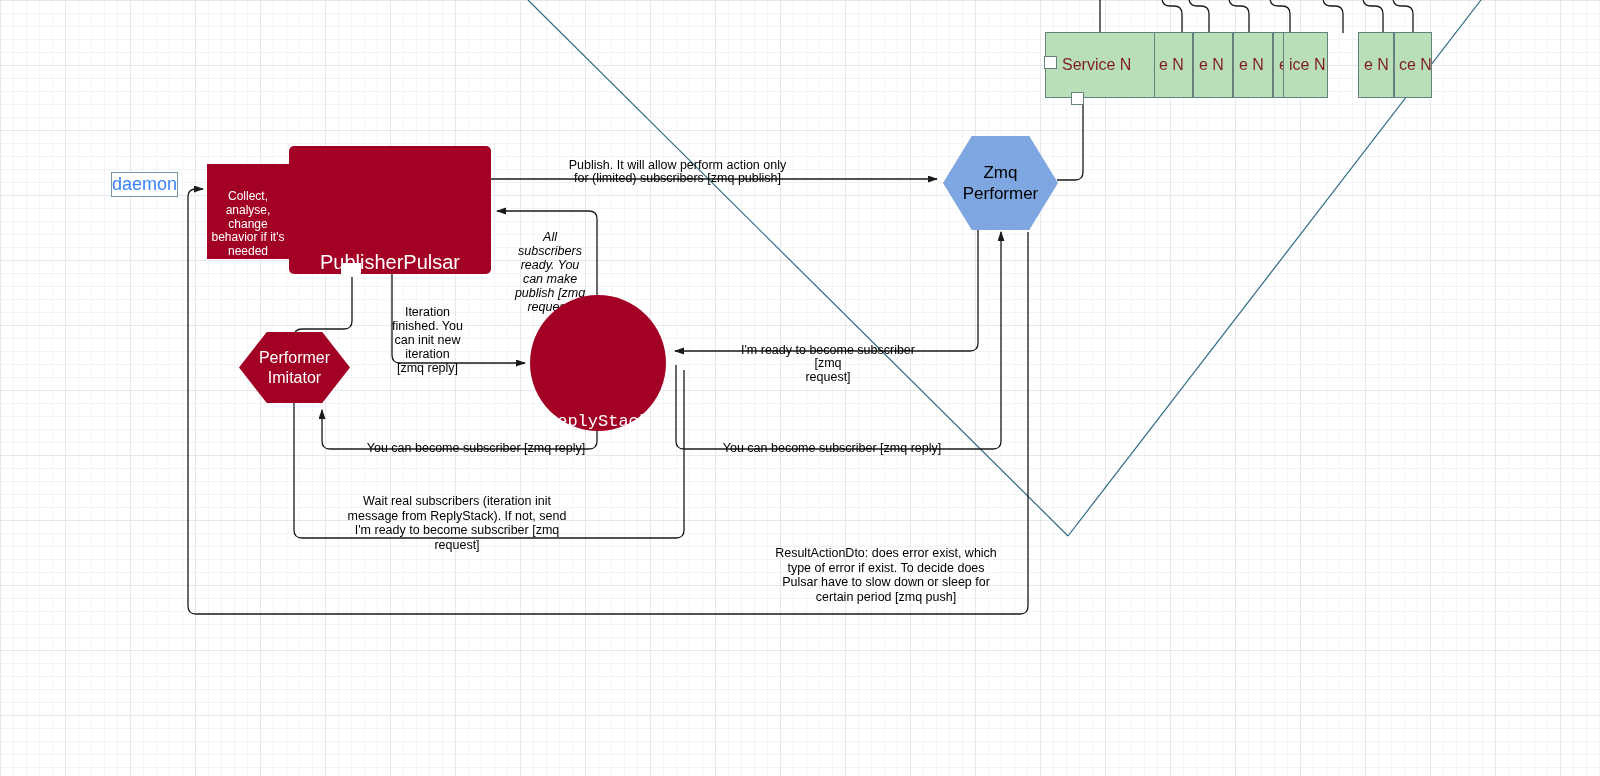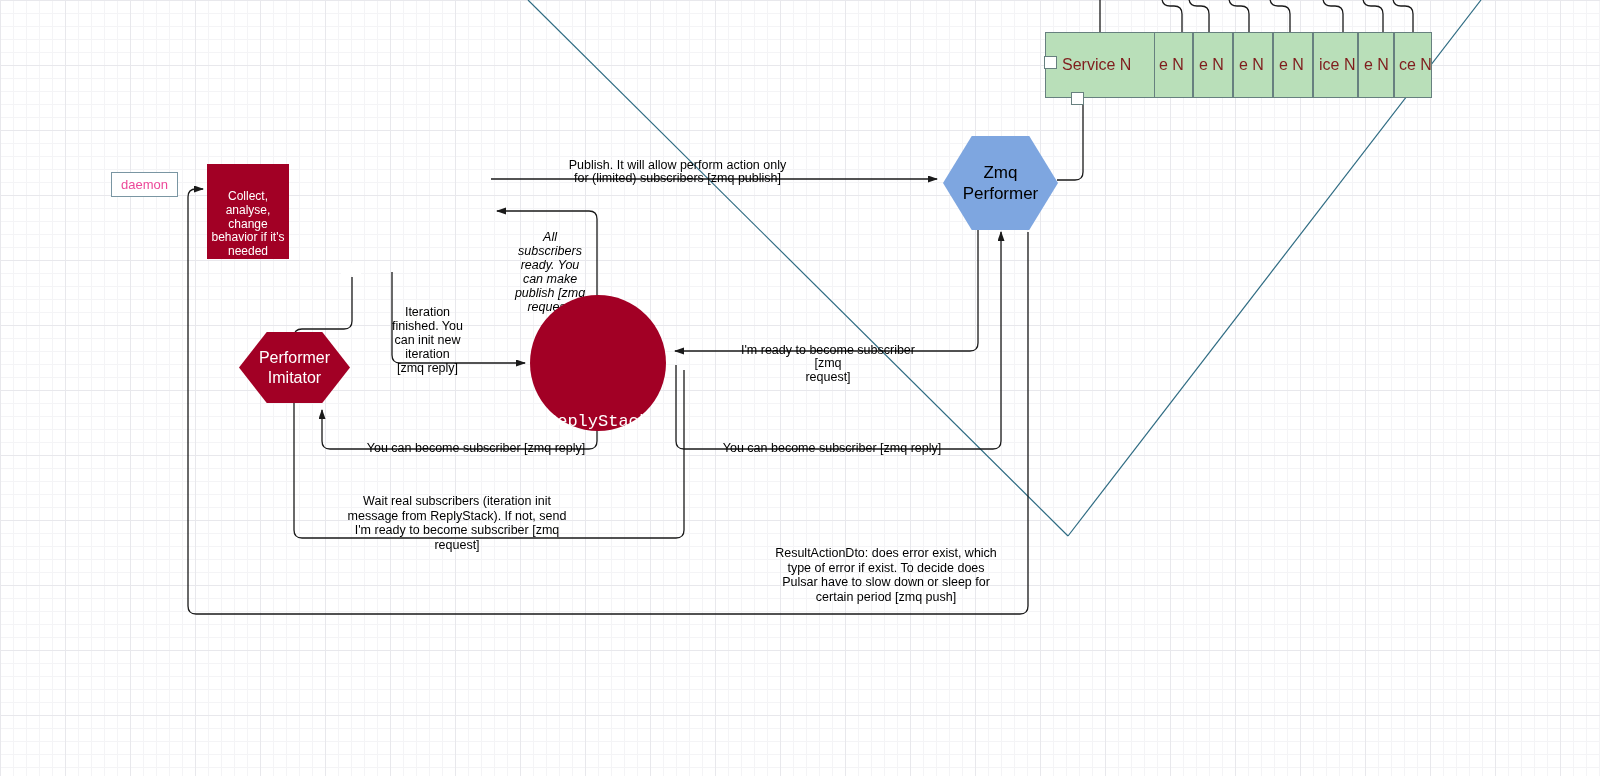--- a/index.html
+++ b/index.html
@@ -75,22 +75,22 @@
     align-items: center;
     overflow: hidden;
     white-space: nowrap;
     padding-left: 16px;
   }
   .daemon-box {
     position: absolute;
     box-sizing: border-box;
     background: #ffffff;
     border: 1px solid #7A96A3;
-    color: #ec4899;
-    font-size: 13px;
+    color: #3b82f6;
+    font-size: 18px;
     display: flex;
     align-items: center;
     justify-content: center;
   }
   .edge-label {
     position: absolute;
     font-size: 12.5px;
     line-height: 1.08;
     color: #000000;
     text-align: center;
@@ -167,21 +167,21 @@
   </div>
   <div class="svc" style="left:1193px; top:32px; width:40px; height:66px; padding-left:5px; z-index:4;">
     <span>e N</span>
   </div>
   <div class="svc" style="left:1233px; top:32px; width:40px; height:66px; padding-left:5px; z-index:4;">
     <span>e N</span>
   </div>
   <div class="svc" style="left:1273px; top:32px; width:40px; height:66px; padding-left:5px; z-index:4;">
     <span>e N</span>
   </div>
-  <div class="svc" style="left:1313px; top:32px; width:45px; height:66px; padding-left:5px; z-index:4;">
+  <div class="svc" style="left:1283px; top:32px; width:45px; height:66px; padding-left:5px; z-index:4;">
     <span>ice N</span>
   </div>
   <div class="svc" style="left:1358px; top:32px; width:36px; height:66px; padding-left:5px; z-index:4;">
     <span>e N</span>
   </div>
   <div class="svc" style="left:1394px; top:32px; width:38px; height:66px; padding-left:4px; z-index:4;">
     <span>ce N</span>
   </div>
 
   <div class="daemon-box" style="left:111px; top:172px; width:67px; height:25px; z-index:6;">
@@ -190,20 +190,23 @@
 
   <div class="node rect-red" style="left:207px; top:164px; width:82px; height:95px; font-size:12px; line-height:1.15;
               white-space:pre-line; z-index:5;">
     <span>Collect,
 analyse,
 change
 behavior if it's
 needed</span>
   </div>
 
+  <div class="node rect-red" style="left:289px; top:146px; width:202px; height:128px; font-size:20px; border-radius:5px; z-index:6;">
+    <span>PublisherPulsar</span>
+  </div>
   <div style="position:absolute; left:341px; top:263px; width:20px; height:12px;
               background:#ffffff; z-index:8;"></div>
 
   <div class="hex-wrap hex-red" style="left:239px; top:332px; width:111px; height:71px; font-size:16px; line-height:1.25;
               white-space:pre-line; z-index:5;">
     <span>Performer
 Imitator</span>
   </div>
 
   <div class="node circle-red" style="left:530px; top:295px; width:136px; height:136px; font-size:17px; z-index:5;font-family:Liberation Mono, monospace;">

